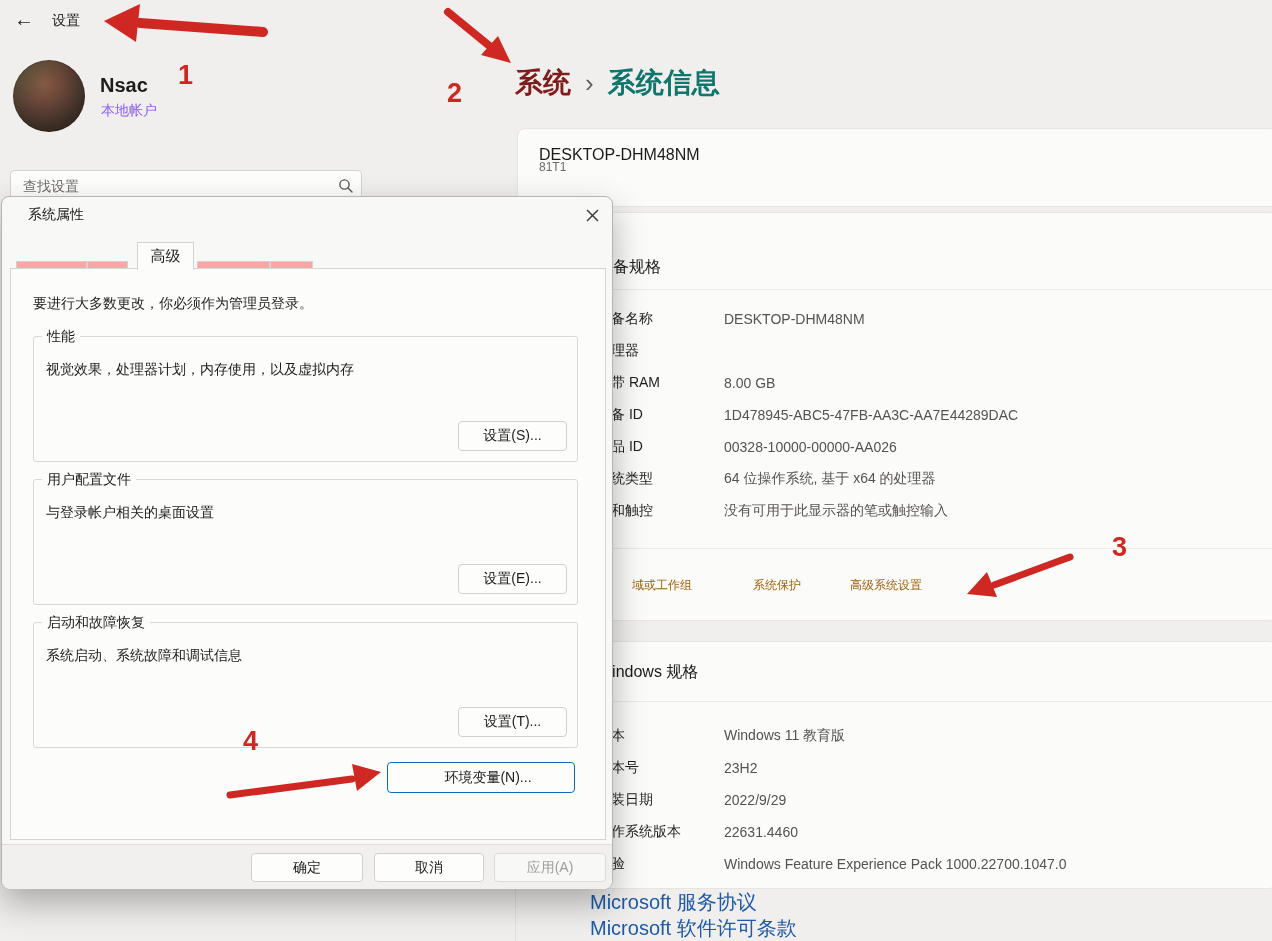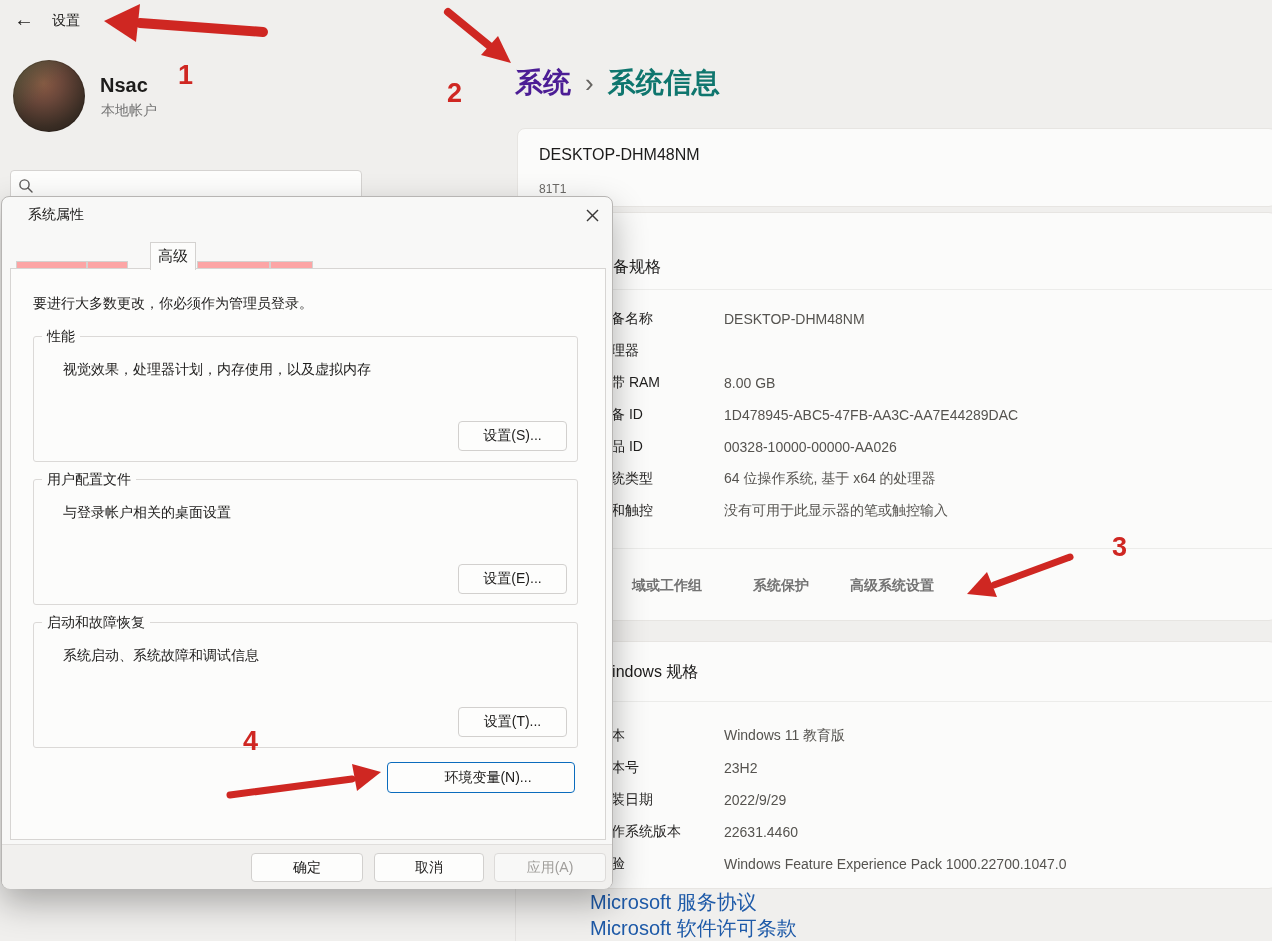--- a/index.html
+++ b/index.html
@@ -12,41 +12,41 @@
 
   
   .back { left:14px; top:8px; font-size:20px; color:#1d1c1b; cursor:pointer; }
   .app-title { left:52px; top:12px; font-size:14px; }
   .avatar { left:13px; top:60px; width:72px; height:72px; border-radius:50%;
     background:
       linear-gradient(135deg, rgba(72,96,58,.55), rgba(0,0,0,0) 45%),
       radial-gradient(circle at 42% 32%, #8a5a44 0%, #6a473a 30%, #3a2d24 68%, #221b16 100%);
     box-shadow:inset 0 0 0 1px rgba(0,0,0,.15); }
   .user-name { left:100px; top:74px; font-size:20px; font-weight:600; }
-  .user-type { left:101px; top:102px; font-size:14px; color:#737373; }
+  .user-type { left:101px; top:102px; font-size:14px; color:#8b5cf6; }
   .search-box { left:10px; top:170px; width:352px; height:32px; background:#fdfdfc;
     border:1px solid #d5d3d1; border-radius:4px; display:flex; align-items:center; }
   .search-box input { border:none; outline:none; background:transparent; flex:1;
     font:14px "Liberation Sans","DejaVu Sans",sans-serif; color:#3c3b39; padding:0 8px 0 12px; }
   .search-box input::placeholder { color:#6f6d6a; }
   .search-glyph { width:30px; display:flex; justify-content:center; }
 
   
   .breadcrumb { left:515px; top:64px; display:flex; align-items:baseline; gap:14px; }
-  .crumb-root { font-size:28px; font-weight:600; color:#4c1d95; }
+  .crumb-root { font-size:28px; font-weight:600; color:#7f1d1d; }
   .crumb-sep  { font-size:26px; color:#666461; }
   .crumb-page { font-size:28px; font-weight:600; color:#0f766e; }
 
   .card { background:#fbfbfa; border:1px solid #e7e5e2; border-radius:8px; }
   .card-divider { position:absolute; left:0; right:0; height:1px; background:#ececea; }
   .sec-title { position:absolute; left:79px; font-size:16px; color:#1c1b1a; }
   .spec-row { position:absolute; left:79px; right:10px; height:32px; display:flex; align-items:center; }
   .spec-label { width:127px; font-size:14px; color:#201f1e; flex:none; }
   .spec-value { font-size:14px; color:#55534f; white-space:pre; }
-  .link { color:#737373; font-size:14px; cursor:pointer;font-weight:bold; }
+  .link { color:#a16207; font-size:12px; cursor:pointer; }
   .footer-link { font-size:20px; color:#1e5aa8; cursor:pointer; }
   .content-edge { left:515px; top:886px; width:1px; height:55px; background:#e3e1df; }
 
   
   .dialog { left:1px; top:196px; width:612px; height:693px; background:#f8f8f7;
     border:1px solid #b7b5b3; border-radius:8px;
     box-shadow:0 14px 34px rgba(0,0,0,.30); z-index:10; }
   .dlg-title { position:absolute; left:26px; top:9px; font-size:14px; color:#1b1a19; }
   .dlg-close { position:absolute; left:578px; top:6px; width:24px; height:24px;
     display:flex; align-items:center; justify-content:center; cursor:pointer; }
@@ -55,21 +55,21 @@
     font-size:14px; cursor:pointer; z-index:1; }
   .tab.active { top:45px; height:28px; background:#fcfcfb; border-bottom:none;
     font-size:15px; z-index:3; }
   .dlg-pane { position:absolute; left:8px; top:71px; width:596px; height:572px;
     background:#fcfcfb; border:1px solid #d7d5d3; z-index:2; }
   .admin-note { position:absolute; left:22px; top:26px; font-size:14px; }
   .groupbox { position:absolute; left:22px; width:545px; height:126px;
     border:1px solid #dbd9d7; border-radius:3px; }
   .group-label { position:absolute; left:8px; top:-9px; background:#fcfcfb;
     padding:0 5px; font-size:14px; }
-  .group-desc { position:absolute; left:12px; top:24px; font-size:14px;margin-left:17px; }
+  .group-desc { position:absolute; left:12px; top:24px; font-size:14px; }
   .btn { display:flex; align-items:center; justify-content:center;
     background:#fdfdfc; border:1px solid #d2d0ce; border-radius:4px;
     font-size:14px; color:#1d1c1b; cursor:pointer; }
   .group-btn { position:absolute; right:10px; top:84px; width:109px; height:30px; }
   .env-btn { position:absolute; left:376px; top:493px; width:188px; height:31px;
     border:1.5px solid #0b6cbd;padding-left:14px; }
   .dlg-footer { position:absolute; left:0; top:647px; width:610px; height:45px;
     background:#f1f0ee; border-top:1px solid #e0dedc; border-radius:0 0 8px 8px; }
   .foot-btn { position:absolute; top:8px; height:29px; }
   .foot-btn.disabled { color:#a09e9b; border-color:#dddbd9; background:#f8f8f7; cursor:default; }
@@ -82,37 +82,38 @@
 <body>
 
 <div class="abs back">←</div>
 <div class="abs app-title">设置</div>
 
 <div class="abs avatar"></div>
 <div class="abs user-name">Nsac</div>
 <div class="abs user-type">本地帐户</div>
 
 <div class="abs search-box">
+  <input placeholder="查找设置" style="">
   <span class="search-glyph">
     <svg width="16" height="16" viewBox="0 0 16 16">
         <circle cx="6.5" cy="6.5" r="4.6" fill="none" stroke="#5c5a58" stroke-width="1.4"></circle>
         <line x1="10" y1="10" x2="14" y2="14" stroke="#5c5a58" stroke-width="1.4" stroke-linecap="round"></line>
       </svg>
   </span>
 </div>
 
 <div class="abs breadcrumb">
   <span class="crumb-root">系统</span>
   <span class="crumb-sep">›</span>
   <span class="crumb-page">系统信息</span>
 </div>
 
 <div class="abs card" style="left:517px; top:128px; width:760px; height:79px;">
   <div class="abs" style="left:21px; top:17px; font-size:16px; color:#1c1b1a;">DESKTOP-DHM48NM</div>
-  <div class="abs" style="left:21px; top:53px; font-size:12px; color:#6b6966;">81T1</div>
+  <div class="abs" style="left:21px; top:31px; font-size:12px; color:#6b6966;">81T1</div>
 </div>
 
 <div class="abs card" style="left:517px; top:212px; width:760px; height:409px;">
   <div class="sec-title" style="top:44px;">设备规格</div>
   <div class="card-divider" style="top:76px;"></div>
 
   <div class="spec-row" style="top:90px;">
       <span class="spec-label">设备名称</span>
       <span class="spec-value">DESKTOP-DHM48NM</span>
     </div>
@@ -179,21 +180,21 @@
   <div class="dlg-title">系统属性</div>
   <div class="dlg-close">
     <svg width="13" height="13" viewBox="0 0 13 13">
         <line x1="1" y1="1" x2="12" y2="12" stroke="#3a3938" stroke-width="1.4"></line>
         <line x1="12" y1="1" x2="1" y2="12" stroke="#3a3938" stroke-width="1.4"></line>
       </svg>
   </div>
 
   <div class="tab" style="left:14px; width:71px;">计算机名</div>
   <div class="tab" style="left:85px; width:41px;">硬件</div>
-  <div class="tab active" style="left:148px; width:46px;">高级</div>
+  <div class="tab active" style="left:135px; width:57px;">高级</div>
   <div class="tab" style="left:195px; width:73px;">系统保护</div>
   <div class="tab" style="left:268px; width:43px;">远程</div>
 
   <div class="dlg-pane">
     <div class="admin-note">要进行大多数更改，你必须作为管理员登录。</div>
 
     <div class="groupbox" style="top:67px;">
       <span class="group-label">性能</span>
       <span class="group-desc">视觉效果，处理器计划，内存使用，以及虚拟内存</span>
       <div class="btn group-btn">设置(S)...</div>

